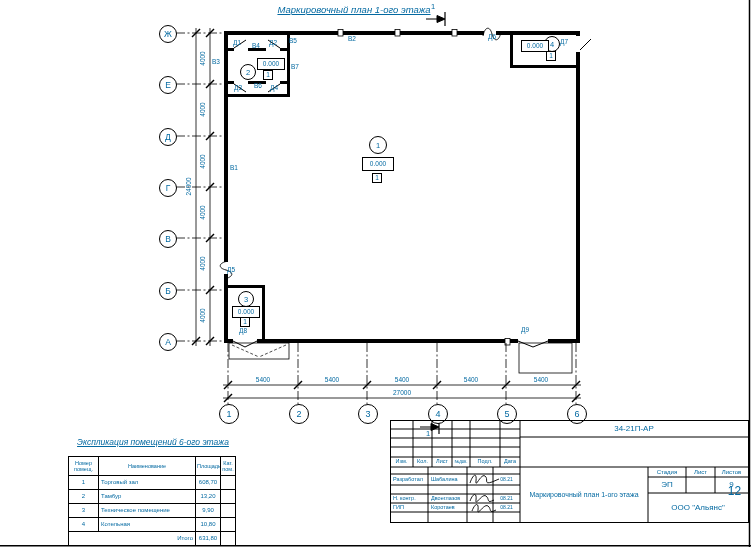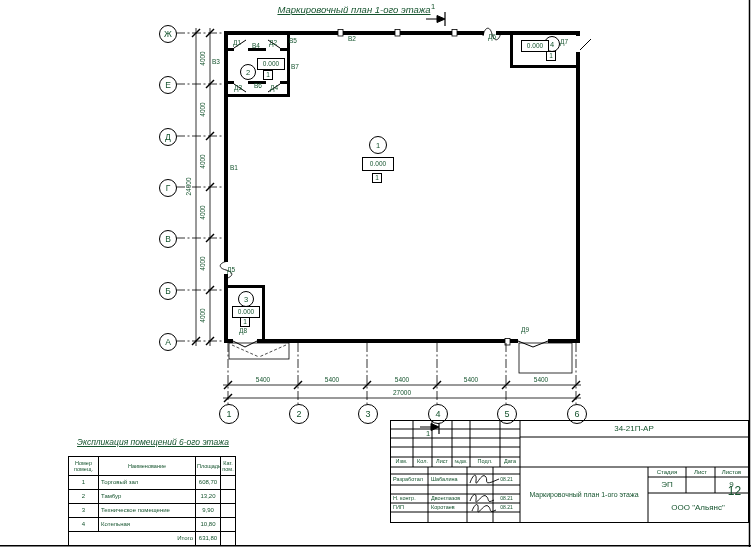--- a/index.html
+++ b/index.html
@@ -1,17 +1,17 @@
 <!DOCTYPE html>
 <html><head>
 <meta charset="utf-8">
 <style>
   html,body{margin:0;padding:0;background:#fff;}
   #sheet{position:relative;width:751px;height:547px;background:#fff;overflow:hidden;
-         font-family:"Liberation Sans",sans-serif;color:#14532d;}
+         font-family:"Liberation Sans",sans-serif;color:#0369a1;}
   svg{position:absolute;left:0;top:0;}
   .lbl{position:absolute;font-size:6.5px;line-height:1;white-space:nowrap;}
   .dim{position:absolute;font-size:6.5px;line-height:1;text-align:center;}
   .vert{transform:rotate(-90deg);}
   .bub{position:absolute;width:16px;height:16px;border:1px solid #000;border-radius:50%;
        background:#fff;display:flex;align-items:center;justify-content:center;
        font-size:8.5px;line-height:1;}
   .bubc{width:18px;height:18px;font-size:9px;}
   .rcirc{position:absolute;width:14px;height:14px;border:1px solid #000;border-radius:50%;
        background:#fff;display:flex;align-items:center;justify-content:center;font-size:7.5px;}

